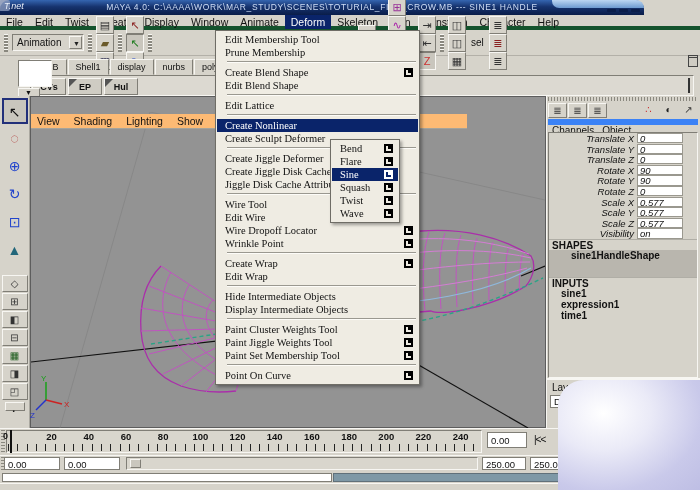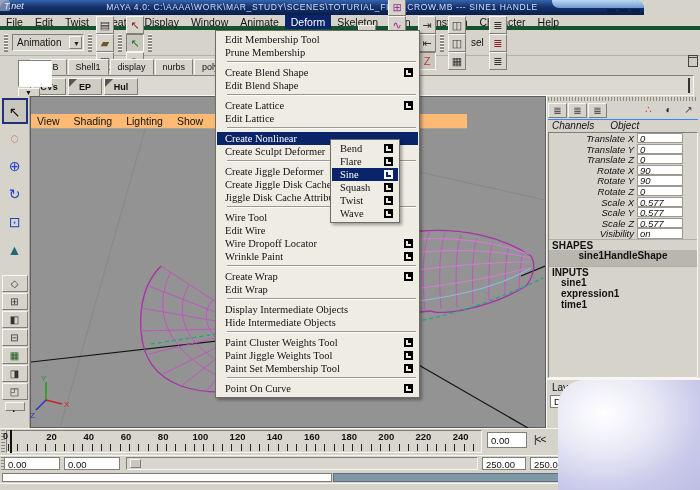--- a/index.html
+++ b/index.html
@@ -90,33 +90,33 @@
   .mi.hl .opt-box { border-color:#fff; background:#0a246a; } .mi.hl .opt-box::after { background:#fff; }
   .opt-box.show { display:block; }
 
   
   #right-panel { left:546px; top:96px; width:154px; height:332px; background:#d6d3ca; border-left:1px solid #f7f6f2; }
   #rp-grip { left:548px; top:97px; width:150px; height:4px;
     background:repeating-linear-gradient(90deg,#8a887f 0 1px,transparent 1px 3px); }
   #rp-toolbar { left:548px; top:102px; width:150px; height:16px; display:flex; align-items:center; gap:1px; }
   .rp-icon { width:19px; height:15px; font-size:10px; text-align:center; line-height:13px; }
   #rp-toolbar .spacer { flex:1; }
-  #cb-menu { left:548px; top:119px; width:150px; height:13px; display:flex; gap:8px; border-top:1px solid #3b82f6;font-style:italic; }
+  #cb-menu { left:548px; top:119px; width:150px; height:13px; display:flex; gap:0; border-top:6px solid #3b82f6; }
   .cb-menu-item { font-size:10px; padding:0 4px; }
   #cb-body { left:548px; top:132px; width:150px; height:246px; background:#d6d3ca;
     border:1px solid; border-color:#807e76 #f7f6f2 #f7f6f2 #807e76; }
   #cb-object { font-size:10px; font-weight:bold; background:#cac7be; border-bottom:1px solid #b0aea6;
     padding:1px 0 1px 4px; }
   .ch-row { display:flex; height:10.6px; align-items:flex-start;font-style:italic; }
   .ch-name { width:88px; text-align:right; font-size:9.5px; padding-right:3px; }
   .ch-val { width:46px; height:10.2px; background:#fff; border:1px solid #9a988f; font-size:9.5px;
     line-height:9px; padding-left:2px; }
   .cb-head { font-size:10px; font-weight:bold; padding-left:3px; height:11px; line-height:11px;
     border-top:1px solid #b0aea6; }
-  #cb-shape { font-size:10px; font-weight:bold; background:#b9b6ae; padding-left:0; height:16px; line-height:11px;text-align:center; }
+  #cb-shape { font-size:10px; font-weight:bold; background:#b9b6ae; padding-left:22px; height:27px; line-height:11px; }
   .cb-input { font-size:10px; font-weight:bold; padding-left:12px; height:11px; line-height:11px; }
 
   
   #layers-panel { left:546px; top:378px; width:154px; height:50px; border-top:2px solid #f7f6f2; }
   #layers-label { font-size:10px; padding:2px 0 0 6px; }
   #layers-display { position:absolute; left:4px; top:15px; width:72px; height:13px; background:#fff;
     border:1px solid #807e76; font-size:9.5px; padding-left:3px; line-height:12px; }
 
   
   #time-slider { left:0; top:428px; width:700px; height:27px; background:#d6d3ca; border-top:1px solid #f7f6f2; }
@@ -512,25 +512,20 @@
       <span class="mi-label">Edit Blend Shape</span>
       
       
     </div>
     <div class="mi sep">
       
       
       
     </div>
     <div class="mi">
-      <span class="mi-label">Create Lattice</span>
-      <span class="opt-box show"></span>
-      
-    </div>
-    <div class="mi">
       <span class="mi-label">Edit Lattice</span>
       
       
     </div>
     <div class="mi sep">
       
       
       
     </div>
     <div class="mi hl">
@@ -577,21 +572,21 @@
       <span class="mi-label">Edit Wire</span>
       
       
     </div>
     <div class="mi">
       <span class="mi-label">Wire Dropoff Locator</span>
       <span class="opt-box show"></span>
       
     </div>
     <div class="mi">
-      <span class="mi-label">Wrinkle Paint</span>
+      <span class="mi-label">Wrinkle Point</span>
       <span class="opt-box show"></span>
       
     </div>
     <div class="mi sep">
       
       
       
     </div>
     <div class="mi">
       <span class="mi-label">Create Wrap</span>
@@ -602,26 +597,26 @@
       <span class="mi-label">Edit Wrap</span>
       
       
     </div>
     <div class="mi sep">
       
       
       
     </div>
     <div class="mi">
+      <span class="mi-label">Hide Intermediate Objects</span>
+      
+      
+    </div>
+    <div class="mi">
       <span class="mi-label">Display Intermediate Objects</span>
-      
-      
-    </div>
-    <div class="mi">
-      <span class="mi-label">Hide Intermediate Objects</span>
       
       
     </div>
     <div class="mi sep">
       
       
       
     </div>
     <div class="mi">
       <span class="mi-label">Paint Cluster Weights Tool</span>

